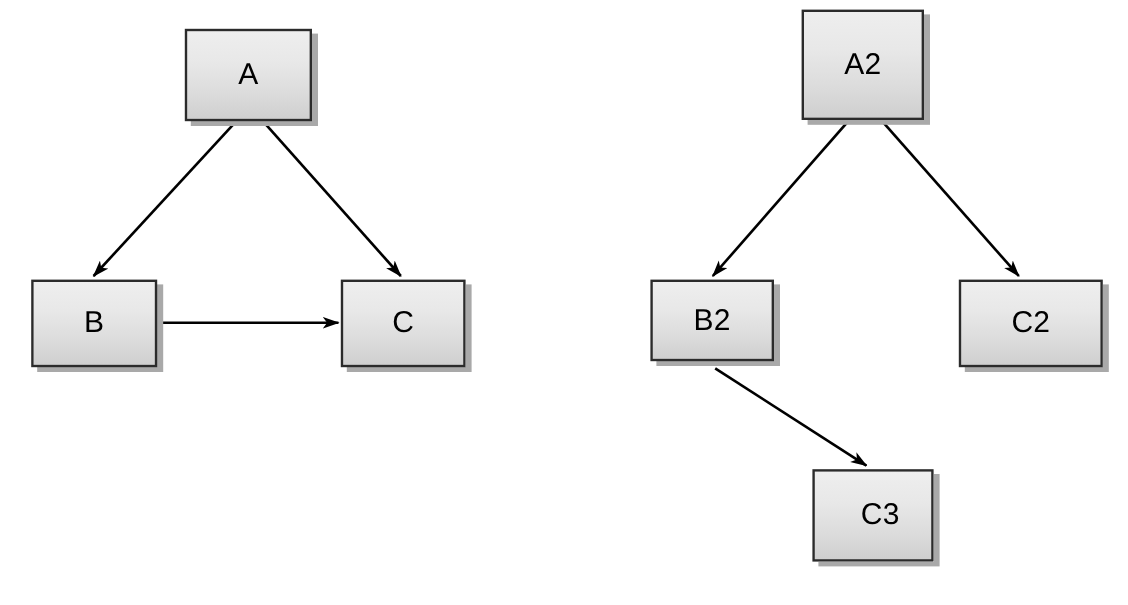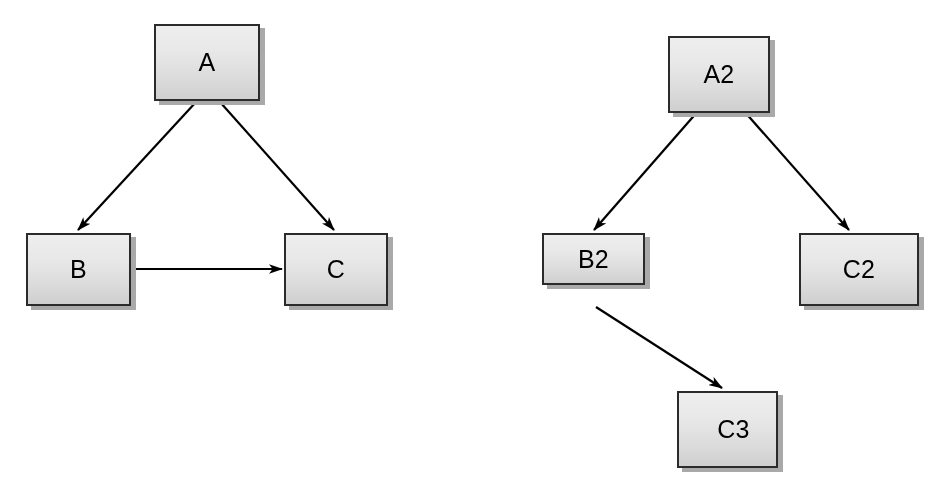--- a/index.html
+++ b/index.html
@@ -72,24 +72,24 @@
   <div id="nodes-group">
       <div class="node" style="left: 154px; top: 24px; width: 106px; height: 77px;">
         <span class="node-label">A</span>
       </div>
       <div class="node" style="left: 26px; top: 233px; width: 105px; height: 73px;">
         <span class="node-label">B</span>
       </div>
       <div class="node" style="left: 284px; top: 233px; width: 104px; height: 73px;">
         <span class="node-label">C</span>
       </div>
-      <div class="node" style="left: 668px; top: 36px; width: 102px; height: 77px;">
+      <div class="node" style="left: 668px; top: 8px; width: 102px; height: 92px;">
         <span class="node-label">A2</span>
       </div>
-      <div class="node" style="left: 542px; top: 233px; width: 103px; height: 52px;">
+      <div class="node" style="left: 542px; top: 233px; width: 103px; height: 68px;">
         <span class="node-label">B2</span>
       </div>
       <div class="node" style="left: 799px; top: 233px; width: 120px; height: 73px;">
         <span class="node-label">C2</span>
       </div>
       <div class="node" style="left: 677px; top: 391px; width: 101px; height: 77px; padding-left: 12px;">
         <span class="node-label">C3</span>
       </div>
     </div>
 

